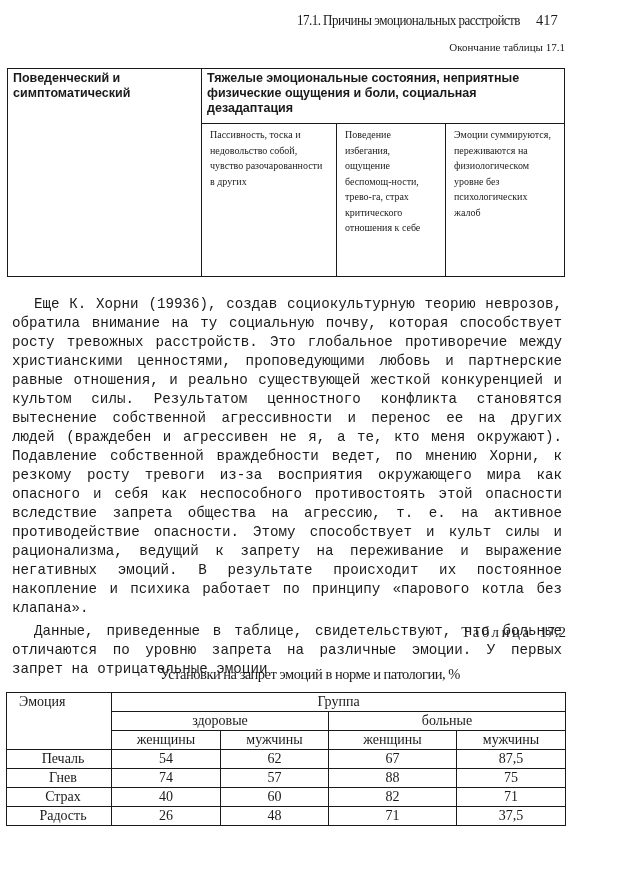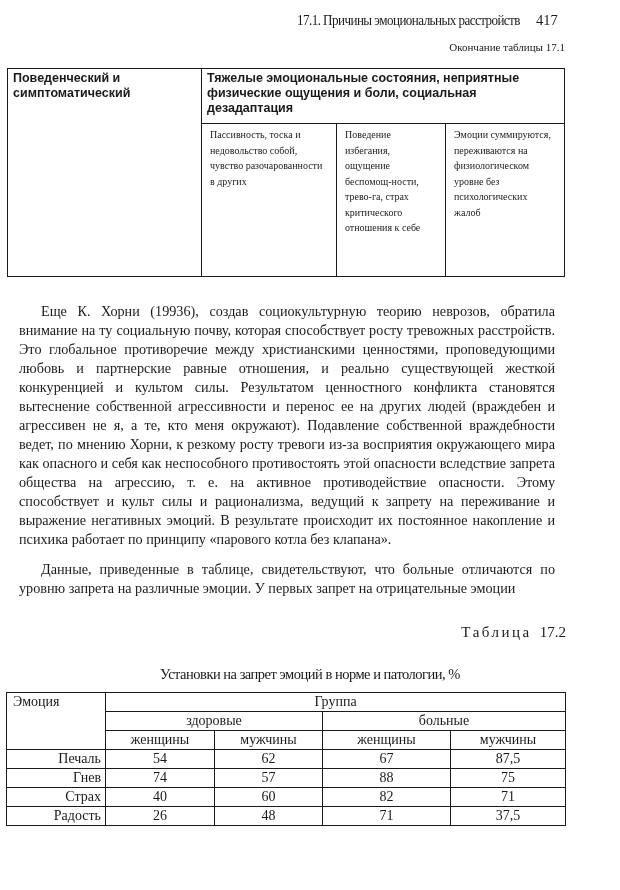--- a/index.html
+++ b/index.html
@@ -12,29 +12,29 @@
   .cont-label { top: 41px; right: 55px; font-size: 11px; white-space: nowrap; }
 
   table { border-collapse: collapse; }
   .t1 { position: absolute; left: 7px; top: 68px; width: 558px; height: 209px; }
   .t1 td { border: 1.5px solid #1a1a1a; vertical-align: top; padding: 1px 6px; font-size: 13.5px; line-height: 14.5px; }
   .t1 .hb { font-weight: bold; font-family: "Liberation Sans", "DejaVu Sans", sans-serif; font-size: 12.5px; line-height: 15px; padding: 2px 5px; margin-left: 36px; }
   .t1 .c1 { width: 183px; }
   .t1 .sub { padding: 3px 8px; font-size: 10px; line-height: 15.5px; }
 
   .para { left: 8px; width: 558px; font-size: 14.2px; line-height: 19px; text-align: justify; }
-  .para p { margin: 11px; text-indent: 22px; }
+  .para p { margin: 4px; text-indent: 22px; font-family: Liberation Mono, monospace; }
 
   .t2-label { top: 624px; right: 54px; font-size: 15px; letter-spacing: 2.5px; white-space: nowrap; }
   .t2-label .num { letter-spacing: 0; margin-left: 8px; }
   .t2-caption { top: 666px; left: 0; width: 620px; text-align: center; font-size: 14.5px; letter-spacing: -0.5px; }
   .t2 { position: absolute; left: 6px; top: 692px; width: 560px; }
   .t2 td { border: 1.2px solid #1a1a1a; font-size: 14px; height: 18px; padding: 0 4px; text-align: center; line-height: 18px; }
-  .t2 td.left { text-align: right; padding-left: 12px; }
-  .t2 td.emo-head { vertical-align: top; text-align: left; padding-left: 6px; }
+  .t2 td.left { text-align: center; padding-left: 12px; }
+  .t2 td.emo-head { vertical-align: top; text-align: left; padding-left: 12px; }
 </style>
 </head>
 <body>
 
 <div class="abs running-head">
   <span class="title">17.1. Причины эмоциональных расстройств</span>
   <span class="pagenum">417</span>
 </div>
 
 <div class="abs cont-label">Окончание таблицы 17.1</div>

